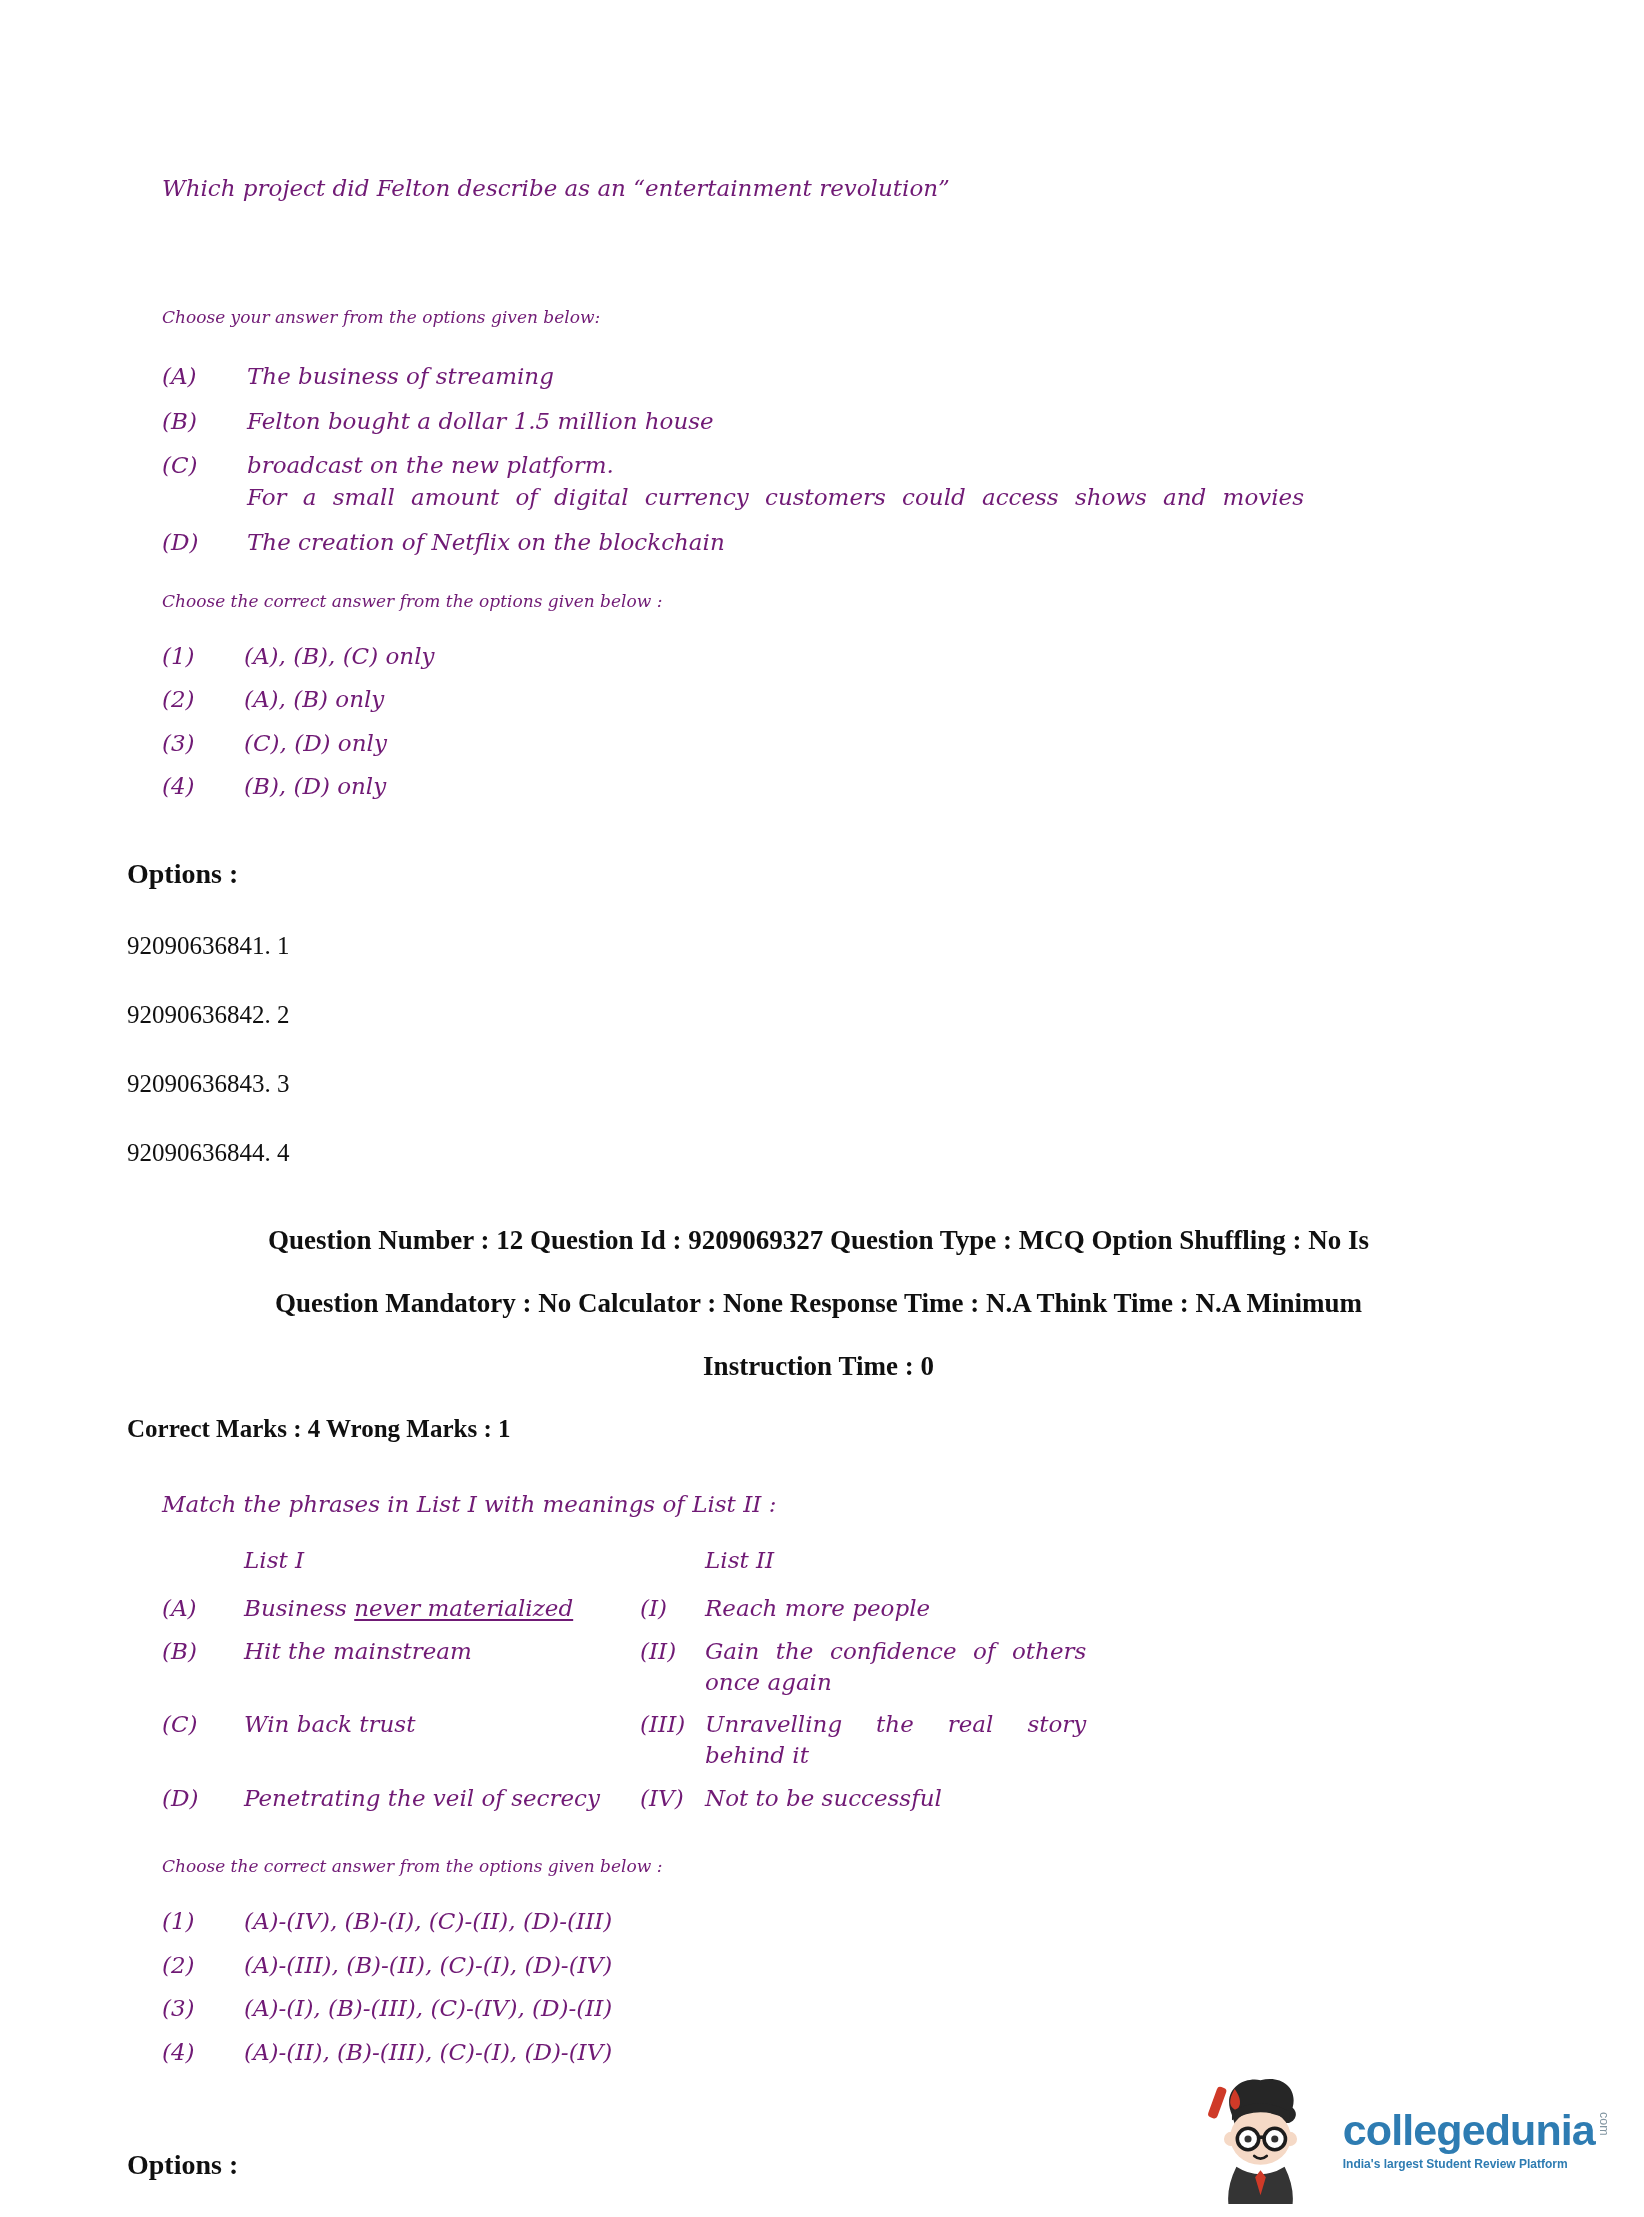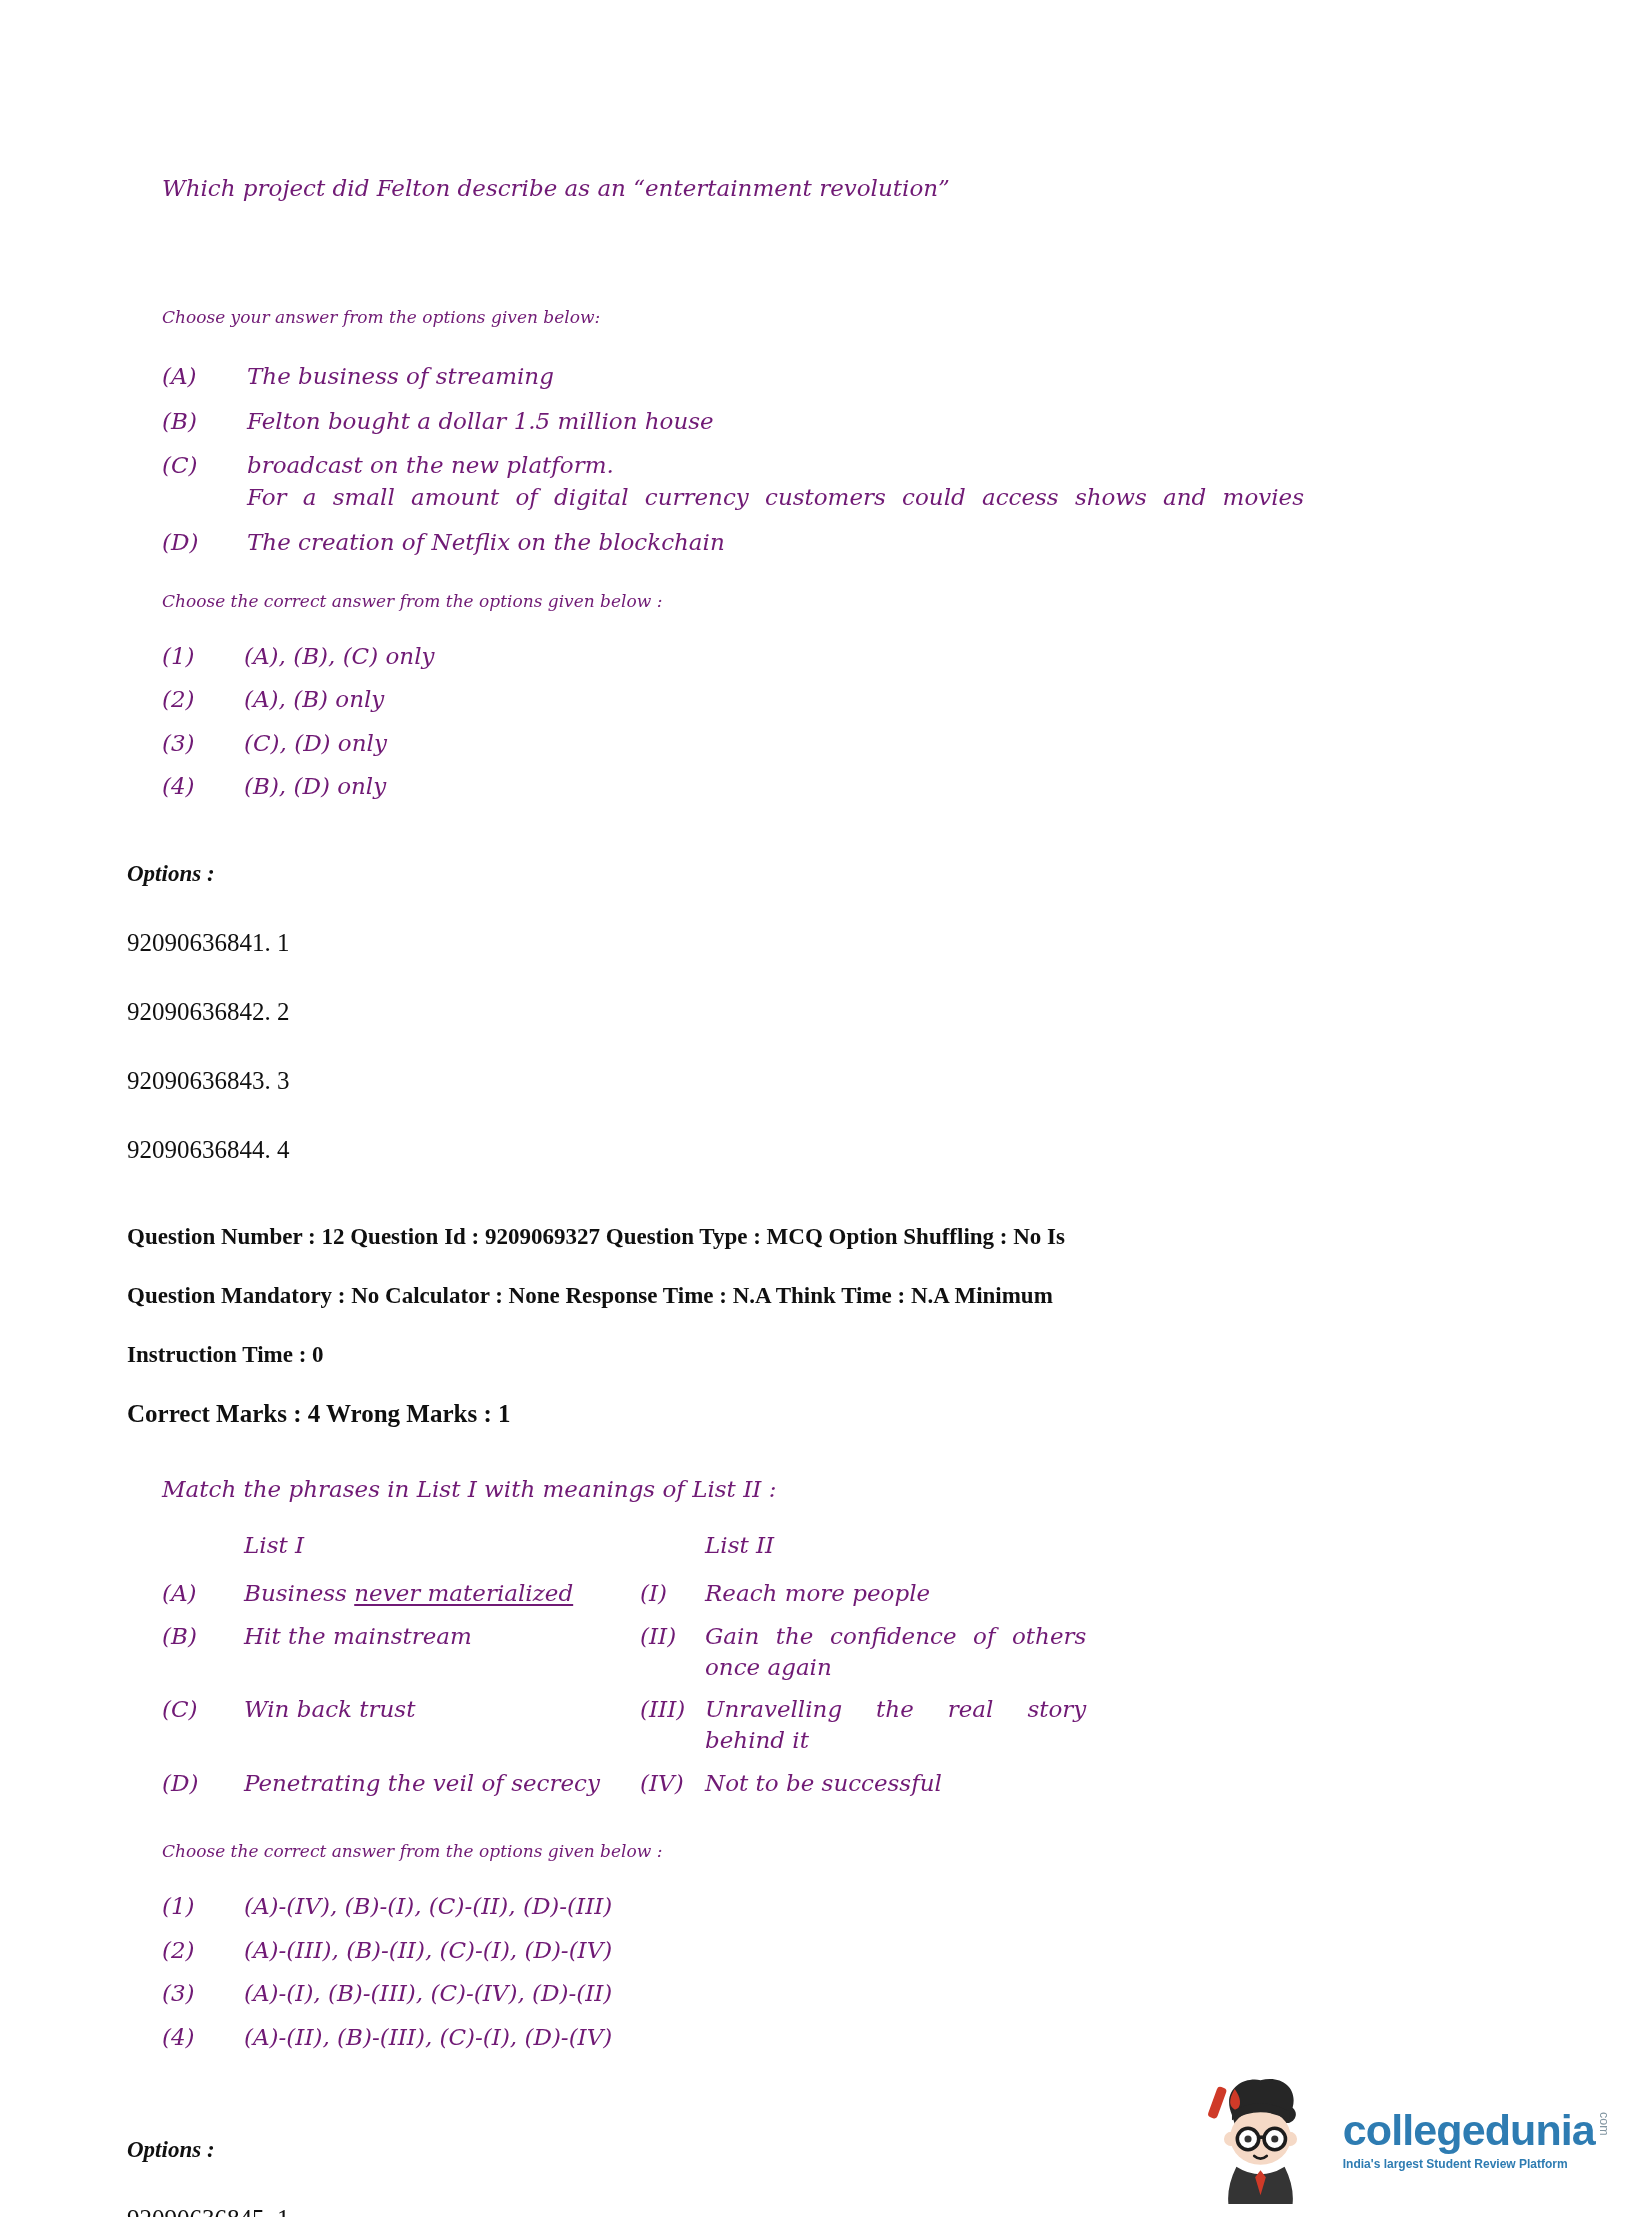--- a/index.html
+++ b/index.html
@@ -24,24 +24,24 @@
   .opt-text .line{display:block;}
   .choice-list{margin-top:23px;}
   .choice-row{display:flex;margin-bottom:11.6px;line-height:32px;}
   .choice-label{flex:none;width:82px;}
   .jline{text-align:justify;text-align-last:justify;}
   .u{text-decoration:underline;text-underline-offset:2.7px;}
   
   .sys{margin-left:127px;margin-right:134px;font-family:"Liberation Serif",serif;color:#101010;}
   .options-block{margin-top:50px;}
   .options-block.second{margin-top:75px;}
-  .options-heading{font-weight:700;font-size:23px;line-height:44px;font-style:italic;}
+  .options-heading{font-weight:700;font-size:28px;line-height:44px;}
   .option-id{font-size:25px;line-height:44px;}
   .meta-block{margin-top:47px;}
-  .meta-line{font-weight:700;font-size:23px;line-height:36px;white-space:nowrap;}
+  .meta-line{font-weight:700;font-size:27px;line-height:36px;white-space:nowrap;text-align:center;}
   .marks-line{font-weight:700;font-size:25px;line-height:36px;margin-top:9px;}
   
   .match{
     margin-left:162px;margin-top:25px;
     display:grid;grid-template-columns:82px 396px 65px 392px;
     row-gap:11.6px;align-items:start;line-height:31px;font-size:23px;
   }
   .m-cell{padding-right:10.7px;}
   .m-head{padding-bottom:5.4px;}
   .l2-line{display:block;}

